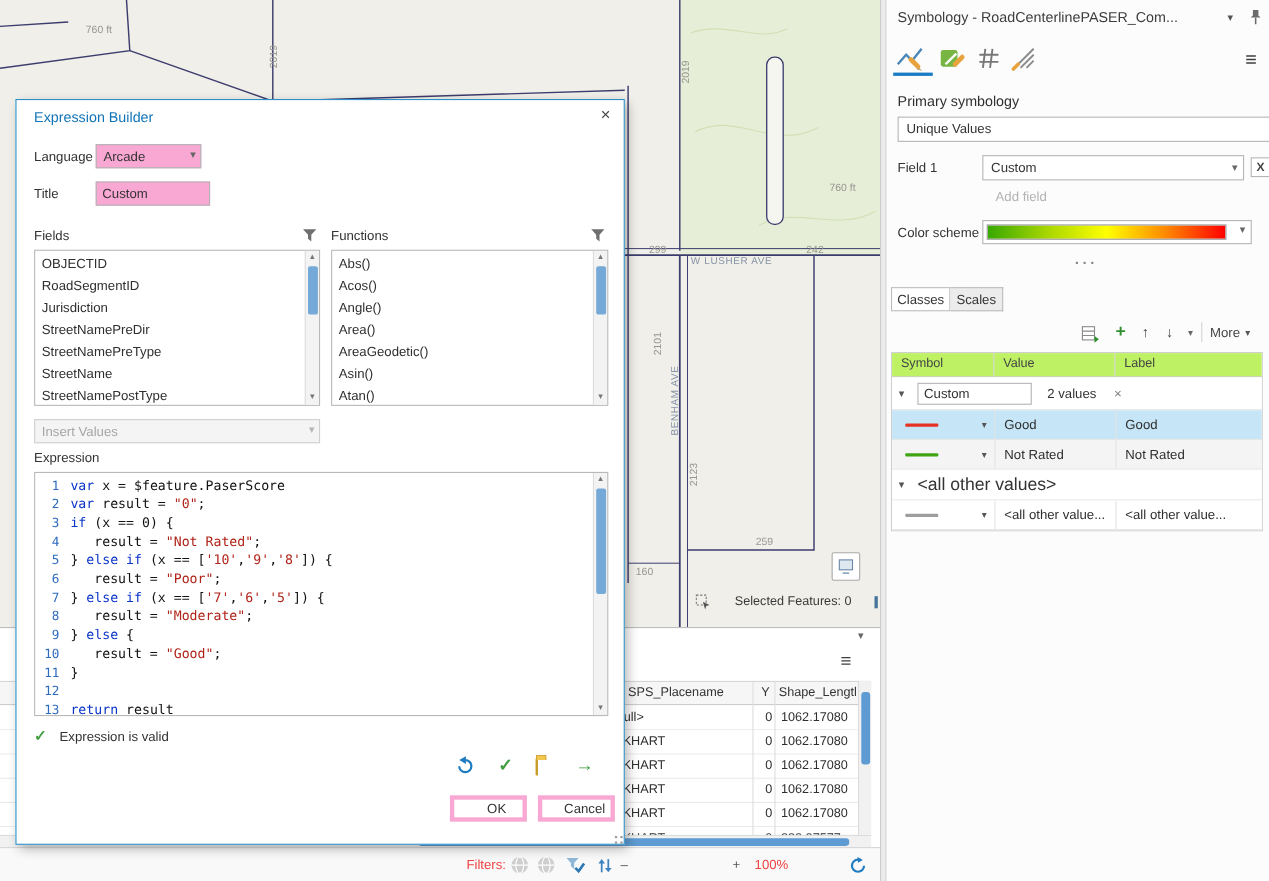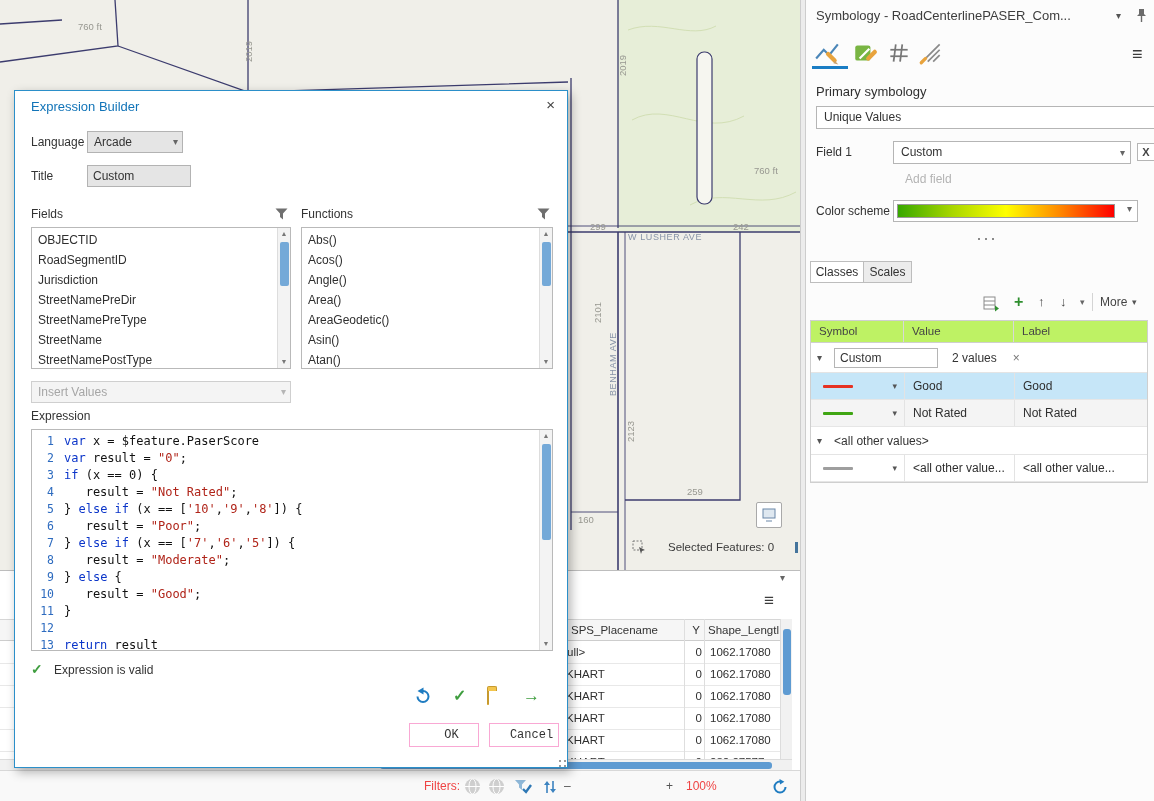--- a/index.html
+++ b/index.html
@@ -44,43 +44,43 @@
   #bottombar .bb{position:absolute;top:0;line-height:31px;font-size:12px;color:#ef4444;}
   #bottombar .bbi{position:absolute;}
 
   
   #dialog{position:absolute;left:14px;top:90px;width:554px;height:678px;background:#fff;
           border:1px solid #2b8fc9;box-shadow:3px 4px 10px rgba(0,0,0,.3);z-index:10;}
   #dialog .abs{position:absolute;}
   .dlg-title{left:16px;top:8px;font-size:13px;color:#1274b8;}
   .dlg-close{right:12px;top:6px;font-size:15px;color:#444;line-height:16px;}
   .lbl{font-size:12px;color:#333;line-height:22px;}
-  .select,.input,.dropdown{position:absolute;height:22px;background:#e5e5e5;border:1px solid #b3b3b3;
+  .select,.input,.dropdown{position:absolute;height:22px;background:#f9a8d4;border:1px solid #b3b3b3;
           font-size:12px;color:#333;line-height:20px;padding:0 6px;}
   .select .caret{position:absolute;right:4px;top:0;color:#666;font-size:10px;line-height:20px;}
   input.input{padding:0 5px;font-family:"Liberation Sans",sans-serif;}
   .listbox{position:absolute;background:#fff;border:1px solid #b9b9b9;overflow:hidden;}
   .listbox .items{position:absolute;left:0;top:2px;right:14px;}
   .listbox .li{font-size:12px;color:#2f2f2f;line-height:20px;padding-left:6px;white-space:nowrap;}
   .vsb{position:absolute;right:0;top:0;bottom:0;width:13px;background:#f3f3f3;border-left:1px solid #ddd;}
   .sb-btn{position:absolute;left:0;width:12px;height:12px;text-align:center;font-size:7px;color:#777;line-height:12px;}
   .sb-btn.up{top:0;} .sb-btn.dn{bottom:0;}
   .sb-thumb{position:absolute;left:2px;width:9px;background:#74a9d8;border-radius:2px;}
   .insertvals{position:absolute;height:22px;background:#f4f4f4;border:1px solid #cfcfcf;color:#a6a6a6;
           font-size:12px;line-height:20px;padding:0 6px;}
   .insertvals .caret{position:absolute;right:4px;top:0;color:#b5b5b5;font-size:10px;line-height:20px;}
   .code-editor{position:absolute;left:16px;top:338px;width:522px;height:222px;border:1px solid #b9b9b9;background:#fff;overflow:hidden;}
   .gutter{position:absolute;left:0;top:3px;width:26px;text-align:right;}
   .gutter div{font-family:"DejaVu Sans Mono",monospace;font-size:11.5px;line-height:17px;color:#2d6bbf;padding-right:4px;}
   .code{position:absolute;left:32px;top:3px;right:14px;}
   .code .cl{font-family:"DejaVu Sans Mono",monospace;font-size:12px;line-height:17px;color:#111;white-space:pre;}
   .code .kw{color:#0b35c9;} .code .str{color:#b02419;}
   .valid-check{color:#3f9e3f;font-size:14px;font-weight:bold;}
-  .dlg-btn{position:absolute;width:70px;height:24px;background:#fff;border:1px solid #f9a8d4;
-           font-family:Liberation Mono, monospace;font-size:12px;color:#333;padding-left:15px;}
+  .dlg-btn{position:absolute;width:70px;height:24px;background:#fff;border:4px solid #f9a8d4;
+           font-family:Liberation Sans, sans-serif;font-size:12px;color:#333;padding-left:15px;}
   .folder{position:relative;width:18px;height:12px;background:#f3c64e;border:1px solid #c79a2e;border-radius:1px;}
   .folder::before{content:"";position:absolute;top:-4px;left:-1px;width:8px;height:4px;background:#f3c64e;
            border:1px solid #c79a2e;border-bottom:none;border-radius:2px 2px 0 0;}
   .green-arrow{color:#3f9e3f;font-size:17px;font-weight:bold;line-height:18px;}
   .grip{position:absolute;right:6px;bottom:5px;width:2px;height:2px;background:#9a9a9a;
         box-shadow:5px 0 #9a9a9a,0 5px #9a9a9a,5px 5px #9a9a9a;}
 
   
   #splitter{position:absolute;left:800px;top:0;width:6px;height:801px;background:#ececec;
             border-left:1px solid #cdcdcd;border-right:1px solid #cdcdcd;}
@@ -523,21 +523,21 @@
       <div class="sg-row alt">
         <div class="sg-sym">
           <span class="sym-line" style="background: rgb(63, 165, 19);"></span>
           <span class="sym-caret">▾</span>
         </div>
         <div class="sg-val">Not Rated</div>
         <div class="sg-lab">Not Rated</div>
       </div>
       <div class="sg-group2">
         <span class="chev" style="margin-left:6px;font-size:10px;color:#555">▾</span>
-        <span style="margin-left:12px;font-size:12px;color:#333">&lt;all other values&gt;</span>
+        <span style="margin-left:12px;font-size:16px;color:#333">&lt;all other values&gt;</span>
       </div>
       <div class="sg-row">
         <div class="sg-sym">
           <span class="sym-line" style="background: rgb(158, 158, 158);"></span>
           <span class="sym-caret">▾</span>
         </div>
         <div class="sg-val">&lt;all other value...</div>
         <div class="sg-lab">&lt;all other value...</div>
       </div>
     </div>

